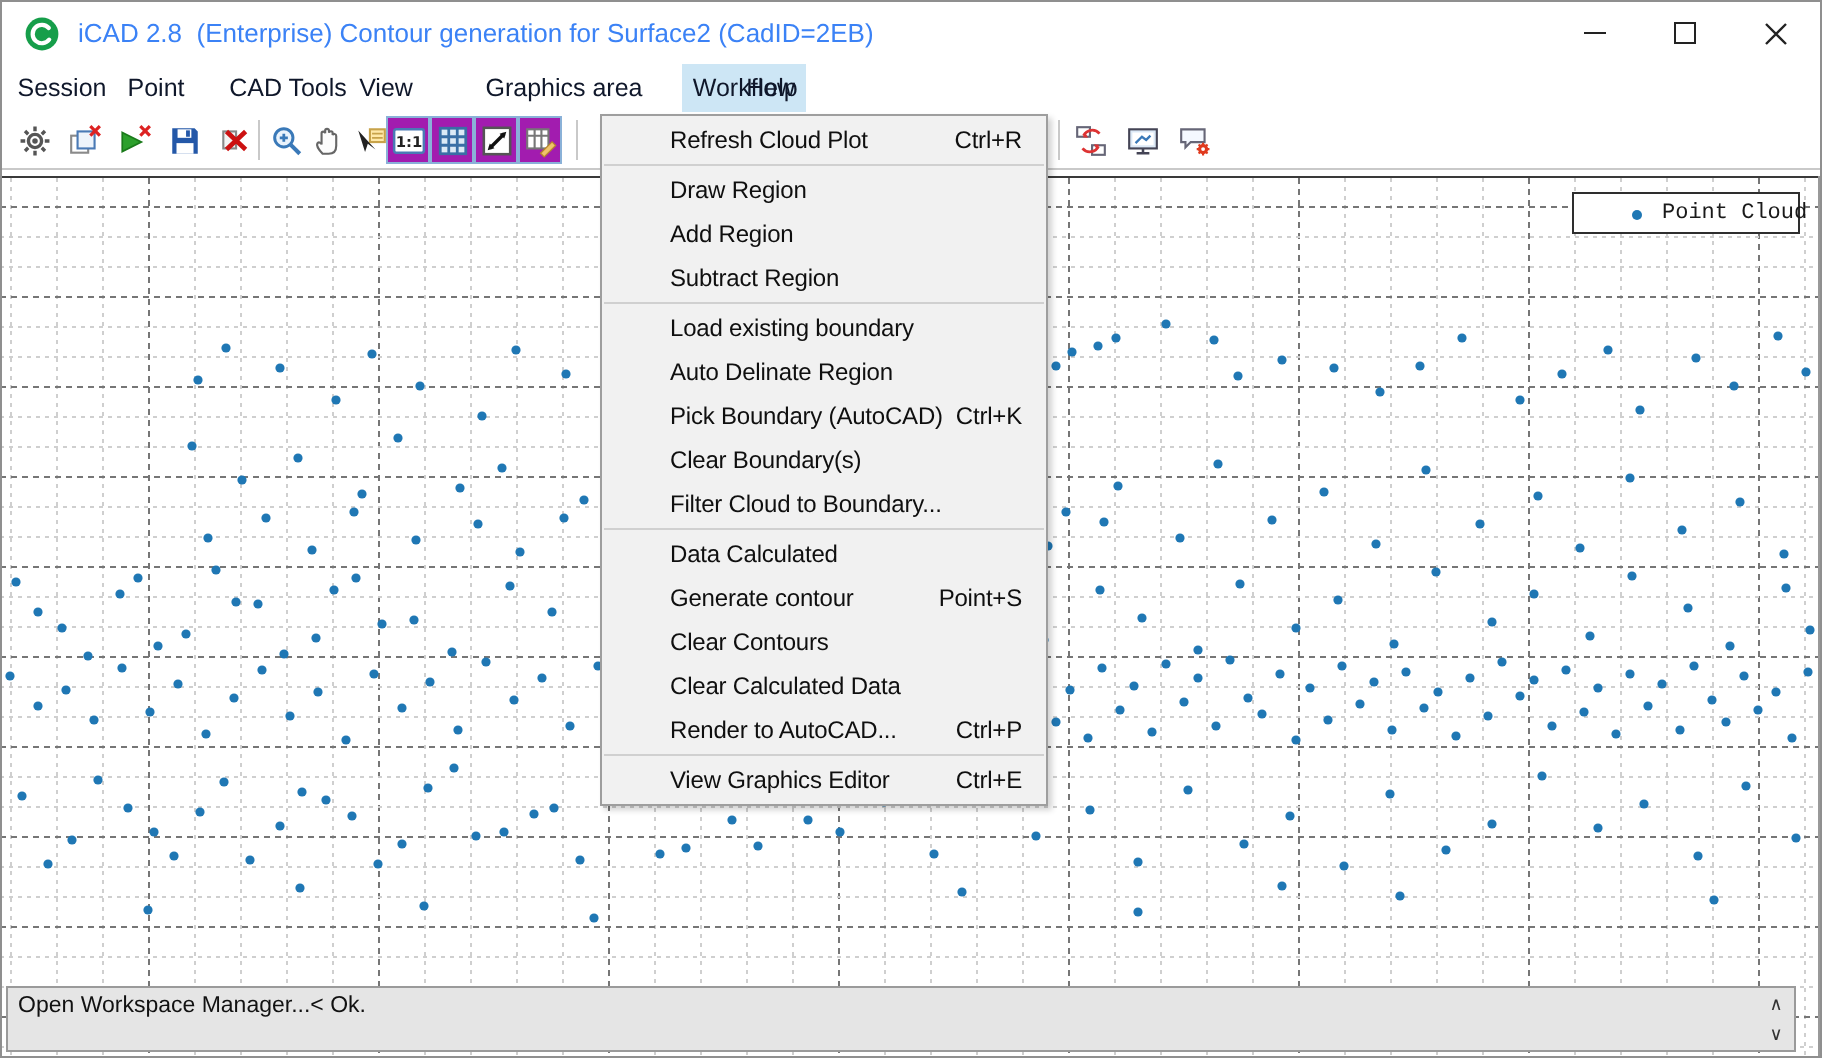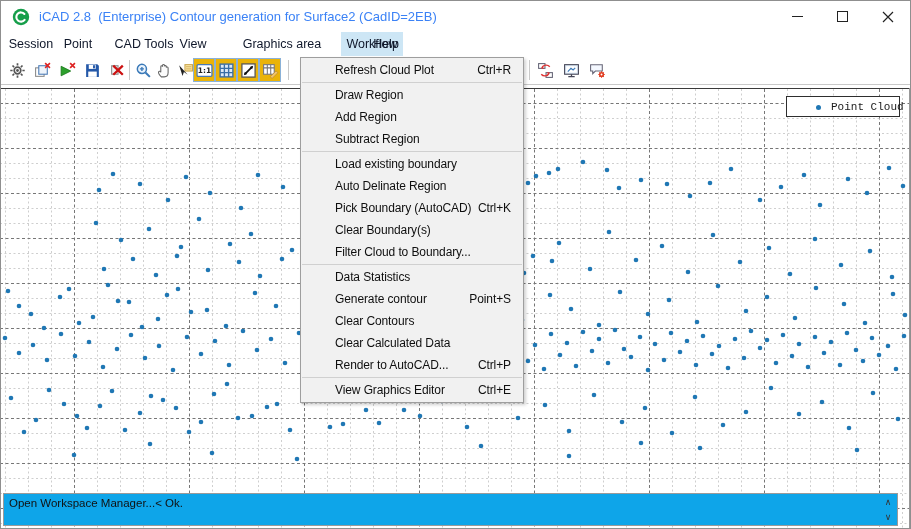--- a/index.html
+++ b/index.html
@@ -10,31 +10,31 @@
   .title-text{position:absolute;left:38px;top:8px;font-size:13px;color:#3b82f6;white-space:pre;}
   .winbtn{position:absolute;top:0;width:45px;height:31px;display:flex;align-items:center;justify-content:center;}
   .winbtn.min{right:90px;} .winbtn.max{right:45px;} .winbtn.close{right:0;}
   .glyph-min{width:11px;height:1px;background:#222;display:block;}
   .glyph-max{width:9px;height:9px;border:1px solid #222;display:block;}
   .menubar{position:absolute;left:1px;top:32px;right:1px;height:24px;background:#fff;}
   .mb-item{position:absolute;top:0;height:24px;line-height:24px;text-align:center;font-size:12.5px;color:#0f172a;cursor:default;white-space:nowrap;}
   .mb-item.active{background:#cde6f5;margin-left:40px;}
   .toolbar{position:absolute;left:1px;top:56px;right:1px;height:29px;background:#fff;border-bottom:1px solid #c9c9c9;box-sizing:border-box;}
   .tb-btn{position:absolute;top:2px;width:24px;height:24px;display:flex;align-items:center;justify-content:center;box-sizing:border-box;border:1px solid transparent;}
-  .tb-btn.toggled{background:#eab308;border:1px solid #8ab1d8;}
+  .tb-btn.toggled{background:#a21caf;border:1px solid #8ab1d8;}
   .tb-sep{position:absolute;top:4px;width:1px;height:20px;background:#c9c9c9;}
   .plot-wrap{position:absolute;left:0;top:88px;width:911px;height:440px;}
   .legend{position:absolute;left:786px;top:96px;width:114px;height:21px;background:#fff;border:1px solid #2e2e2e;box-sizing:border-box;z-index:3;}
   .legend-dot{position:absolute;left:29px;top:8px;width:5px;height:5px;border-radius:50%;}
   .legend-label{position:absolute;left:44px;top:4px;font-size:11px;color:#1a1a1a;font-family:Liberation Mono, monospace;white-space:nowrap;}
   .dropdown{position:absolute;left:300px;top:57px;width:224px;background:#f1f1f1;border:1px solid #9e9e9e;box-sizing:border-box;z-index:10;padding:1px 0;box-shadow:2px 2px 3px rgba(0,0,0,0.18);}
   .m-item{position:relative;height:22px;line-height:22px;font-size:12px;letter-spacing:-0.1px;color:#0f0f0f;padding-left:34px;white-space:nowrap;}
   .m-short{position:absolute;right:12px;top:0;}
   .m-sep{height:1px;background:#d0d0d0;margin:1px 1px;}
-  .statusbar{position:absolute;left:3px;top:493px;width:895px;height:33px;background:#0ea5e9;border:1px solid #9a9a9a;box-sizing:border-box;z-index:5;}
+  .statusbar{position:absolute;left:3px;top:493px;width:895px;height:33px;background:#e5e5e5;border:1px solid #9a9a9a;box-sizing:border-box;z-index:5;}
   .status-text{position:absolute;left:5px;top:3px;font-size:11.5px;color:#111;}
   .scroll-up,.scroll-down{position:absolute;right:3px;font-size:9px;color:#333;width:12px;text-align:center;line-height:10px;}
   .scroll-up{top:3px;} .scroll-down{bottom:3px;}
 </style>
 </head>
 <body>
 
 <div class="window-frame"></div>
 
 <div class="titlebar">
@@ -562,21 +562,21 @@
     <div class="m-item"><span class="m-label">Draw Region</span></div>
     <div class="m-item"><span class="m-label">Add Region</span></div>
     <div class="m-item"><span class="m-label">Subtract Region</span></div>
     <div class="m-sep"></div>
     <div class="m-item"><span class="m-label">Load existing boundary</span></div>
     <div class="m-item"><span class="m-label">Auto Delinate Region</span></div>
     <div class="m-item"><span class="m-label">Pick Boundary (AutoCAD)</span><span class="m-short">Ctrl+K</span></div>
     <div class="m-item"><span class="m-label">Clear Boundary(s)</span></div>
     <div class="m-item"><span class="m-label">Filter Cloud to Boundary...</span></div>
     <div class="m-sep"></div>
-    <div class="m-item"><span class="m-label">Data Statistics</span></div>
+    <div class="m-item"><span class="m-label">Data Calculated</span></div>
     <div class="m-item"><span class="m-label">Generate contour</span><span class="m-short">Point+S</span></div>
     <div class="m-item"><span class="m-label">Clear Contours</span></div>
     <div class="m-item"><span class="m-label">Clear Calculated Data</span></div>
     <div class="m-item"><span class="m-label">Render to AutoCAD...</span><span class="m-short">Ctrl+P</span></div>
     <div class="m-sep"></div>
     <div class="m-item"><span class="m-label">View Graphics Editor</span><span class="m-short">Ctrl+E</span></div>
   </div>
 
 <div class="statusbar">
   <span class="status-text">Open Workspace Manager...&lt; Ok.</span>

